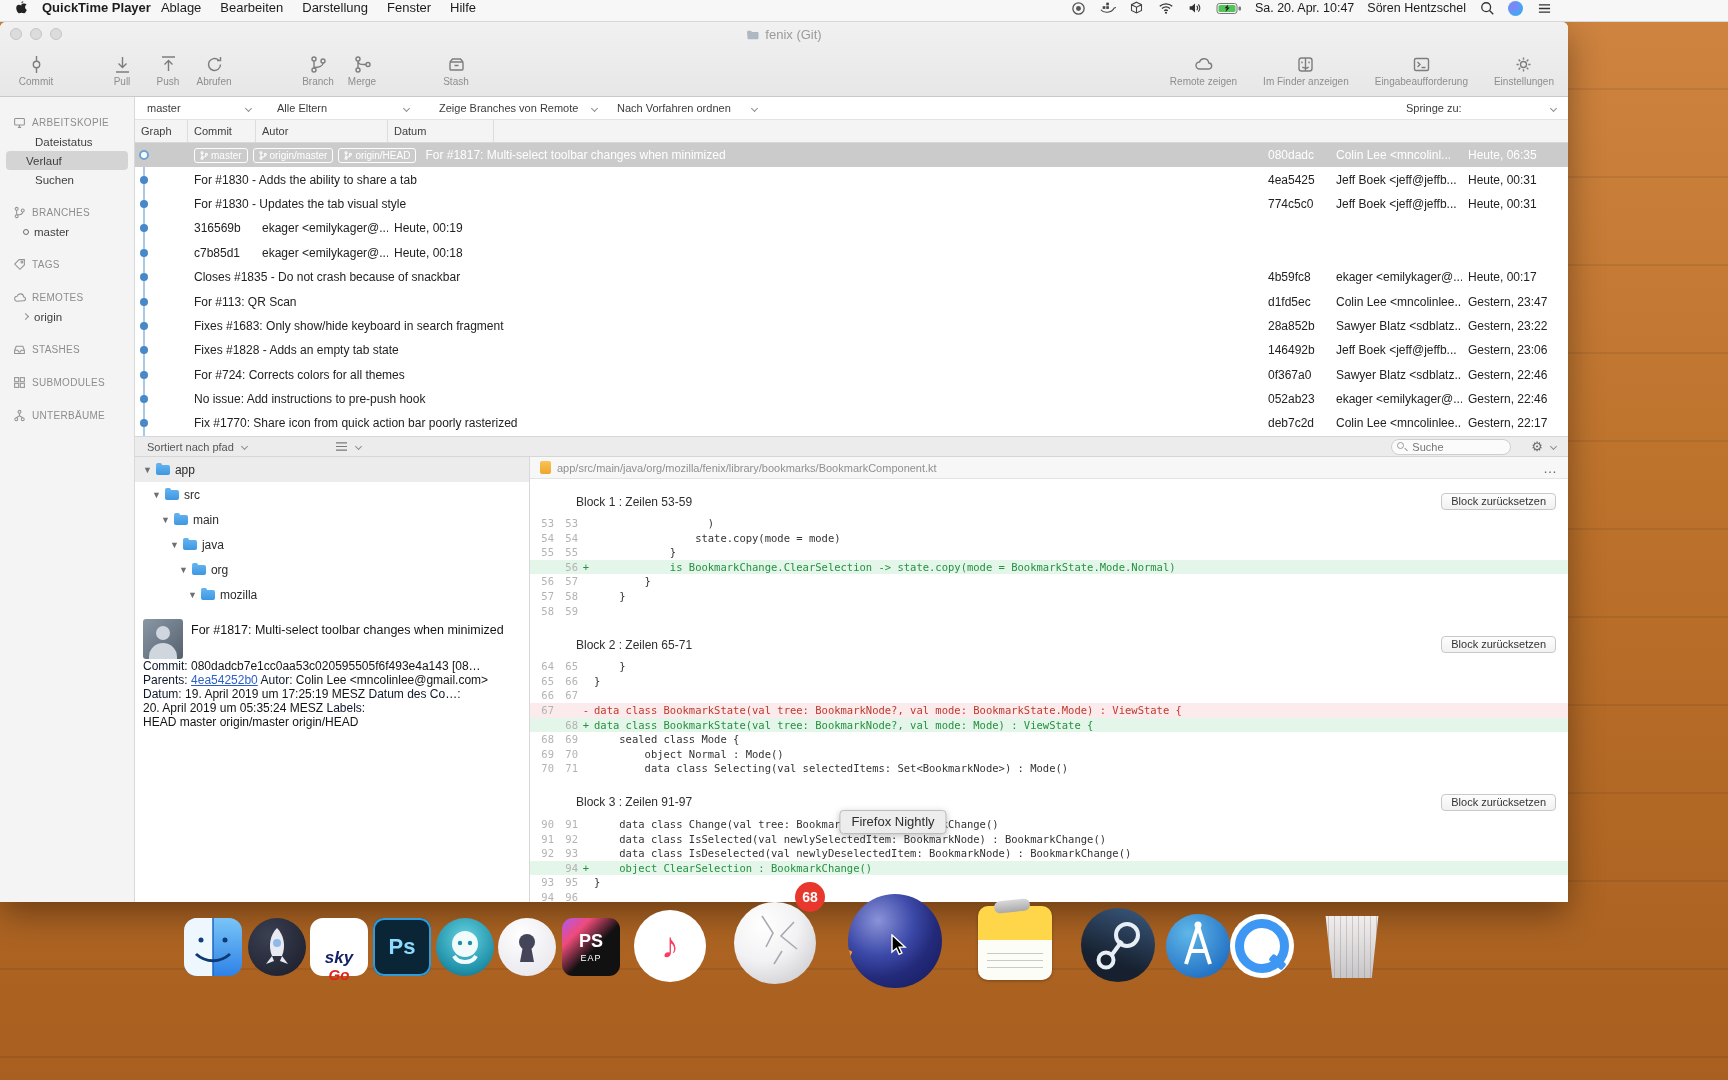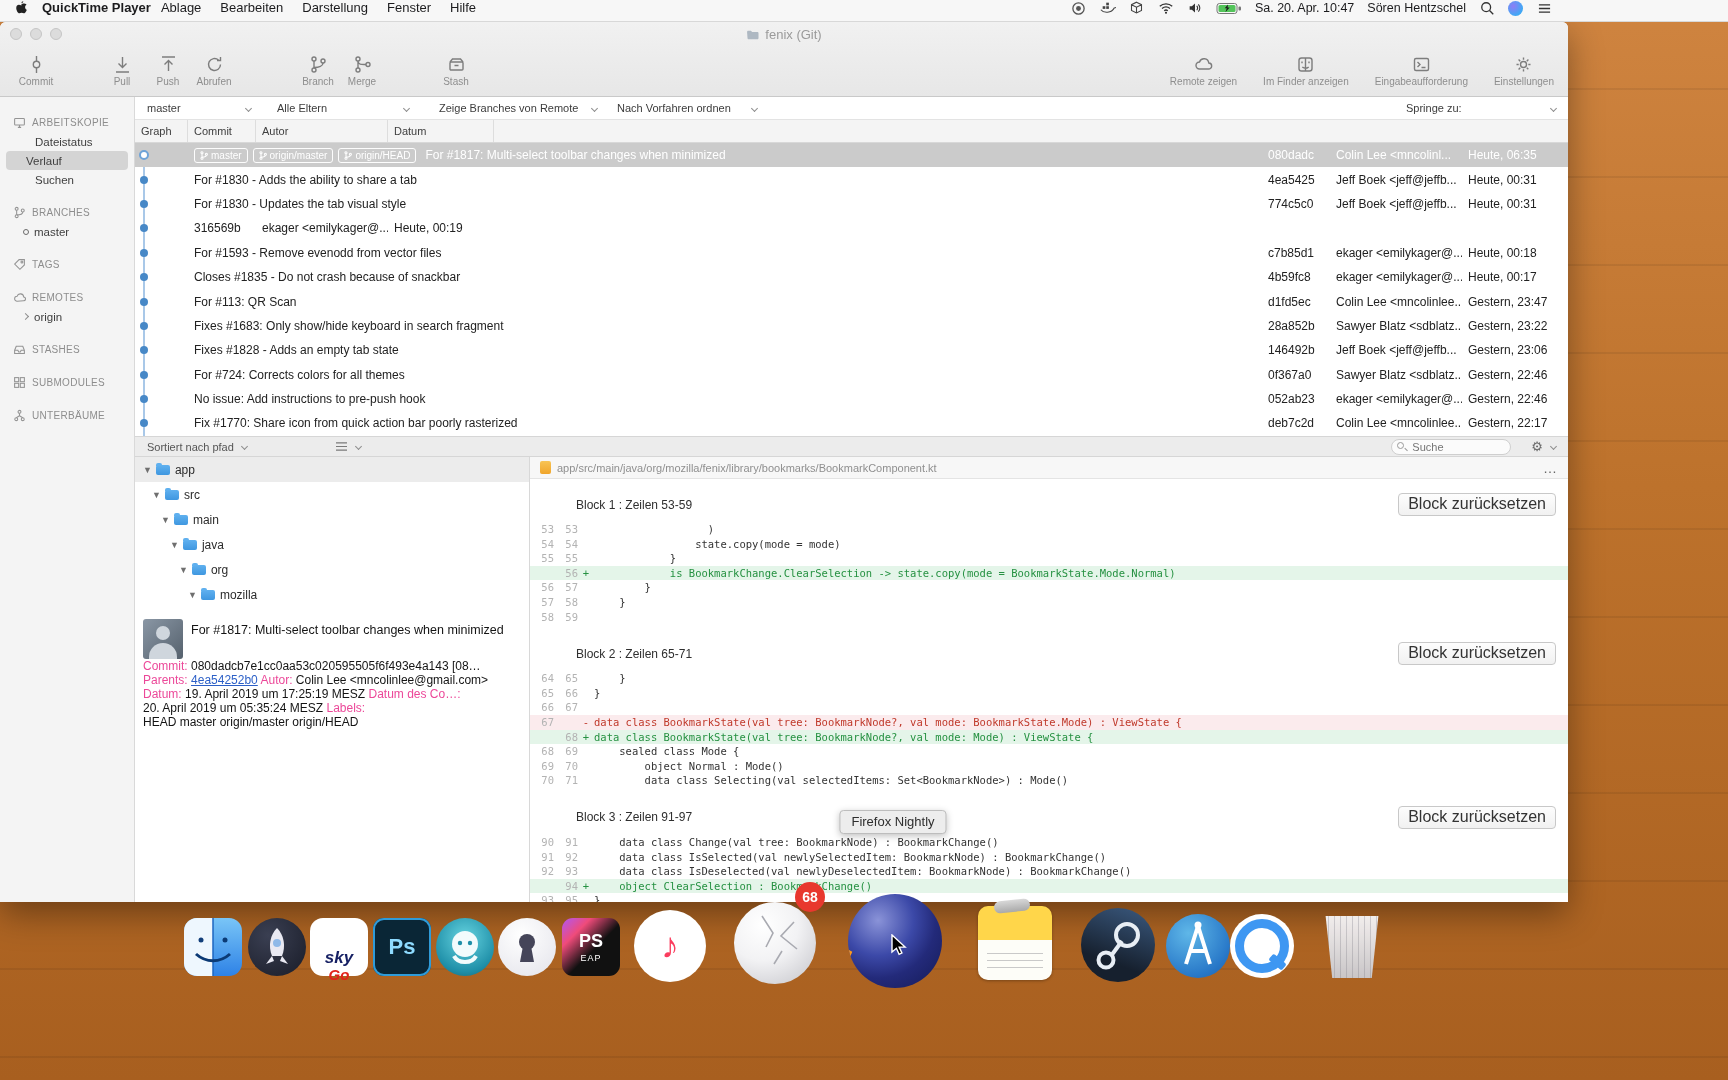--- a/index.html
+++ b/index.html
@@ -108,33 +108,33 @@
   .folder { width:14px; height:10px; background:linear-gradient(#5fb0ef,#3f97e0); border-radius:2px; position:relative; margin-right:5px; flex:none; }
   .folder::before { content:""; position:absolute; top:-2px; left:0; width:6px; height:3px; background:#5fb0ef; border-radius:2px 2px 0 0; }
 
   .cinfo { padding:12px 10px 0 8px; }
   .cinfo-head { display:flex; gap:8px; align-items:flex-start; }
   .avatar { width:40px; height:40px; border-radius:3px; background:linear-gradient(135deg,#8a97a5,#55616d); position:relative; overflow:hidden; flex:none; }
   .avatar::before { content:""; position:absolute; top:7px; left:13px; width:14px; height:14px; border-radius:50%; background:#cfd6dd; }
   .avatar::after { content:""; position:absolute; top:24px; left:6px; width:28px; height:18px; border-radius:14px 14px 0 0; background:#cfd6dd; }
   .ctitle { font-size:12.5px; color:#141414; padding-top:3px; line-height:1.3; }
   .cfields { margin-top:24px; display:grid; grid-template-columns:102px auto; column-gap:7px; row-gap:5.5px; font-size:12px; }
-  .clabel { color:#ec4899; text-align:right; white-space:nowrap; }
+  .clabel { color:#0f172a; text-align:right; white-space:nowrap; }
   .cvalue { color:#141414; white-space:nowrap; overflow:hidden; max-width:272px; }
   .cvalue.link { color:#2b5fc7; text-decoration:underline; }
 
   .diff-panel { flex:1; display:flex; flex-direction:column; min-width:0; background:#fff; }
   .pathbar { height:22px; background:#f7f7f7; border-bottom:1px solid #e4e4e4; display:flex; align-items:center;
     padding:0 10px; gap:6px; font-size:11px; color:#8f8f8f; flex:none; }
   .ficon { width:11px; height:13px; background:linear-gradient(#f8c455,#f0a52b); border-radius:2px; flex:none; }
   .morebtn { margin-left:auto; color:#666; font-size:14px; letter-spacing:1px; }
   .diffscroll { flex:1; overflow:hidden; padding-top:6px; }
   .dhead { display:flex; align-items:center; padding:8px 12px 6px 46px; }
   .dtitle { font-size:12px; color:#2f2f2f; }
-  .dreset { margin-left:auto; font-size:16px; color:#333; background:linear-gradient(#fdfdfd,#f1f1f1);
+  .dreset { margin-left:auto; font-size:11px; color:#333; background:linear-gradient(#fdfdfd,#f1f1f1);
     border:1px solid #c8c8c8; border-radius:4px; padding:1px 9px 2px; white-space:nowrap; }
   .dline { display:flex; height:14.6px; line-height:14.6px; font-family:"DejaVu Sans Mono", monospace; font-size:10.5px; white-space:pre; }
   .lno { width:24px; text-align:right; color:#b3b3b3; flex:none; }
   .mark { width:16px; text-align:center; flex:none; color:#9a9a9a; }
   .code { flex:1; overflow:hidden; color:#333; }
   .dline.add { background:#e4f5e9; } .dline.add .code, .dline.add .mark { color:#259141; }
   .dline.del { background:#fbebed; } .dline.del .code, .dline.del .mark { color:#c0392b; }
   .dblock { margin-bottom:10px; }
 
   
@@ -550,21 +550,20 @@
               </div>
               <div class="cell c-commit">316569b</div>
               <div class="cell c-autor">ekager &lt;emilykager@...</div>
               <div class="cell c-datum">Heute, 00:19</div>
             </div>
           
             <div class="row">
               <div class="cell c-graph">
                 <span class="dot"></span>
               </div>
-              <div class="cell c-desc">For #1593 - Remove evenodd from vector files</div>
               <div class="cell c-commit">c7b85d1</div>
               <div class="cell c-autor">ekager &lt;emilykager@...</div>
               <div class="cell c-datum">Heute, 00:18</div>
             </div>
           
             <div class="row">
               <div class="cell c-graph">
                 <span class="dot"></span>
               </div>
               <div class="cell c-desc">Closes #1835 - Do not crash because of snackbar</div>

